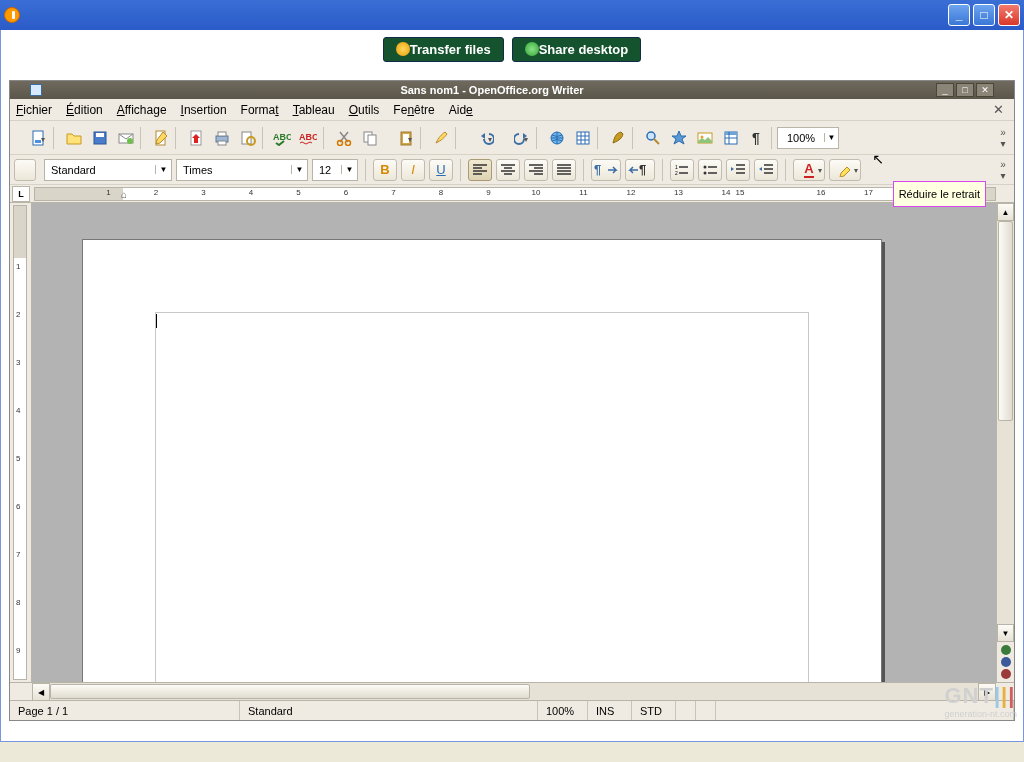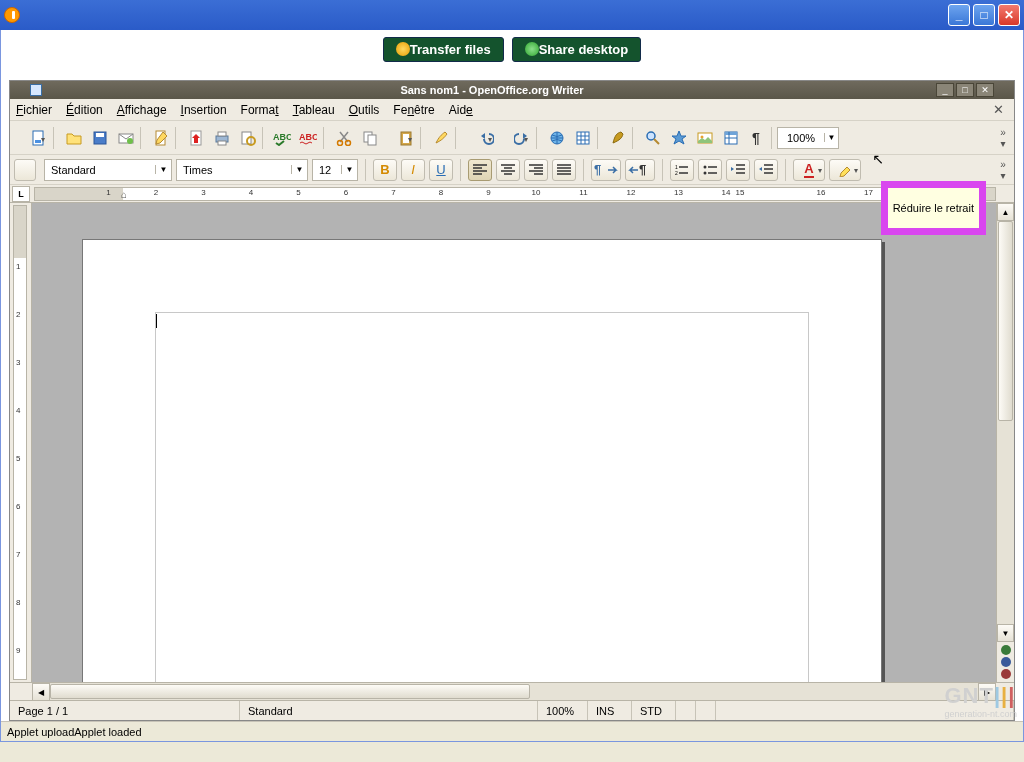--- a/index.html
+++ b/index.html
@@ -51,21 +51,21 @@
 .combo .cd{width:16px;text-align:center;border-left:1px solid #b8b4a7;font-size:8px;}
 .style-combo{width:128px;}
 .font-combo{width:132px;}
 .size-combo{width:46px;}
 .fb{width:24px;height:22px;border:1px solid #c0bcb0;border-radius:3px;display:flex;align-items:center;justify-content:center;font-size:13px;font-family:"Times New Roman",serif;background:linear-gradient(#fdfbf6,#ece7d8);}
 .fb.dd{width:32px;position:relative;}
 .fb.dd::after{content:"▾";font-size:8px;position:absolute;right:2px;top:6px;color:#555;}
 .fb.active{background:linear-gradient(#f0e8d0,#ded4b4);border-color:#a89b72;}
 .fmt-ico{width:22px;height:22px;border:1px solid #c0bcb0;border-radius:3px;background:linear-gradient(#fdfbf6,#ece7d8);margin-right:4px;}
 
-.tooltip{position:absolute;right:28px;top:26px;background:#ffffe1;border:7px solid #d946ef;font-size:11px;padding:14px 5px;white-space:nowrap;z-index:10;}
+.tooltip{position:absolute;right:28px;top:26px;background:#ffffe1;border:1px solid #d946ef;font-size:11px;padding:6px 5px;white-space:nowrap;z-index:10;}
 .cursor-arrow{position:absolute;right:130px;top:-4px;font-size:14px;color:#000;z-index:11;}
 
 .ruler-h{height:18px;background:#efebe2;border-bottom:1px solid #b8b4a7;display:flex;align-items:center;position:relative;}
 .ruler-h .L{width:18px;height:16px;border:1px solid #b8b4a7;background:#fff;display:flex;align-items:center;justify-content:center;font-size:9px;font-weight:bold;margin-left:2px;}
 .ruler-h .strip{flex:1;height:14px;background:#fff;border:1px solid #b8b4a7;margin:0 18px 0 4px;position:relative;overflow:hidden;font-size:8px;}
 .ruler-h .strip .seg{position:absolute;top:0;bottom:0;}
 .ruler-h .strip .gray{background:#d9d5c9;}
 .ruler-h .strip .tick{position:absolute;top:0;font-size:8px;color:#333;transform:translateX(-50%);}
 .ruler-h .strip .ind{position:absolute;font-size:10px;color:#555;top:1px;}
 
@@ -498,16 +498,13 @@
       <div class="cell" style="width:20px;"></div>
       <div class="cell wide"></div>
     </div>
   </div>
 
   <div class="watermark">
     <span>GNT</span><span style="color:#9ec9e2;">|</span><span style="color:#e8b040;">|</span><span style="color:#d06060;">|</span>
     <small>generation-nt.com</small>
   </div>
 
-  <div class="ff-status">
-    <span>Applet uploadApplet loaded</span>
-  </div>
 </div>
 
 </body></html>

